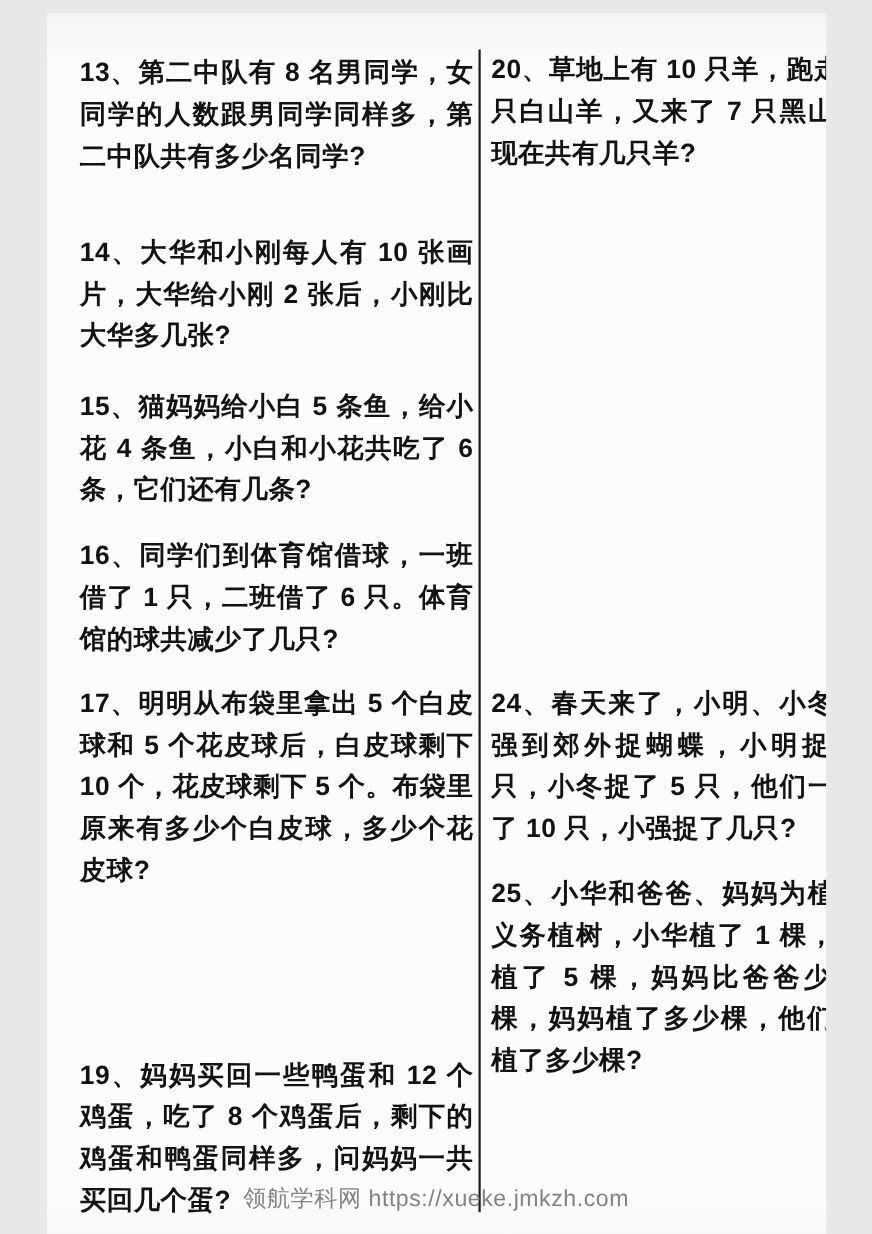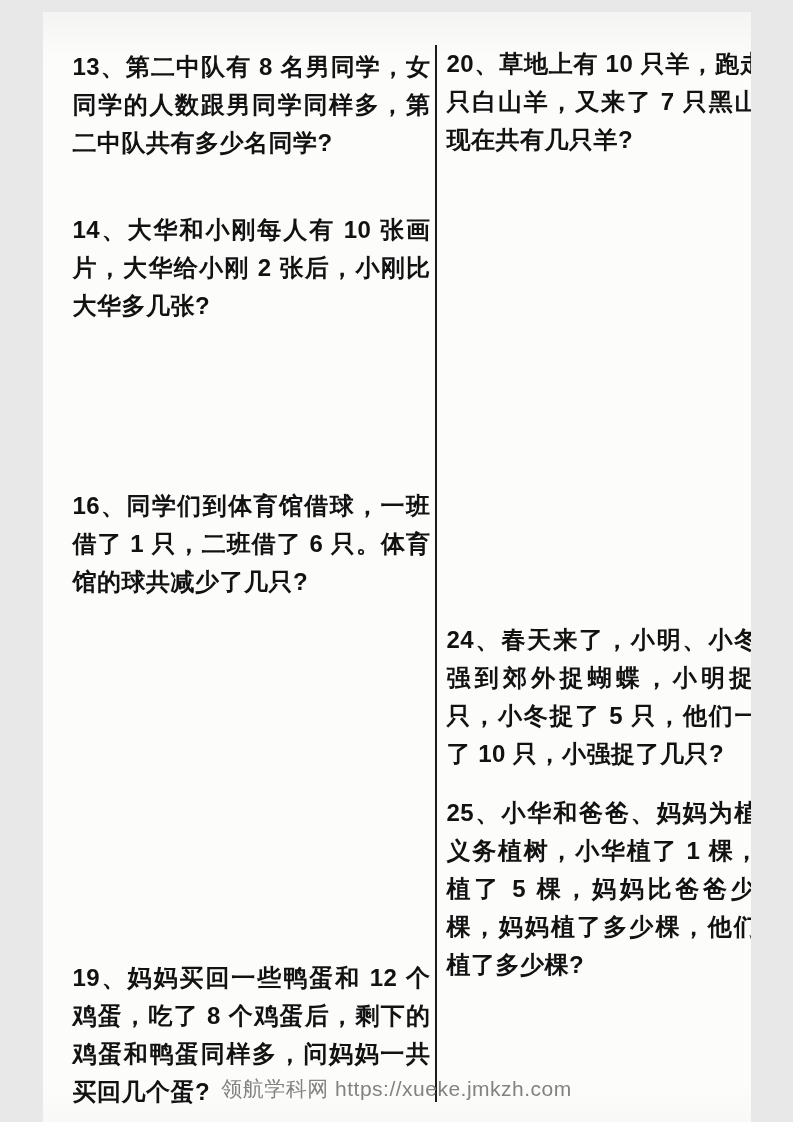--- a/index.html
+++ b/index.html
@@ -65,21 +65,23 @@
 </style>
 </head>
 <body>
 
 <div class="page">
 
   <div class="divider"></div>
 
   <div class="problem col-left p13">13、第二中队有 8 名男同学，女同学的人数跟男同学同样多，第二中队共有多少名同学?</div>
   <div class="problem col-left p14">14、大华和小刚每人有 10 张画片，大华给小刚 2 张后，小刚比大华多几张?</div>
+  <div class="problem col-left p15">15、猫妈妈给小白 5 条鱼，给小花 4 条鱼，小白和小花共吃了 6 条，它们还有几条?</div>
   <div class="problem col-left p16">16、同学们到体育馆借球，一班借了 1 只，二班借了 6 只。体育馆的球共减少了几只?</div>
+  <div class="problem col-left p17">17、明明从布袋里拿出 5 个白皮球和 5 个花皮球后，白皮球剩下 10 个，花皮球剩下 5 个。布袋里原来有多少个白皮球，多少个花皮球?</div>
   <div class="problem col-left p19">19、妈妈买回一些鸭蛋和 12 个鸡蛋，吃了 8 个鸡蛋后，剩下的鸡蛋和鸭蛋同样多，问妈妈一共买回几个蛋?</div>
 
   <div class="problem col-right p20">20、草地上有 10 只羊，跑走了 3 只白山羊，又来了 7 只黑山羊，现在共有几只羊?</div>
   <div class="problem col-right p24">24、春天来了，小明、小冬和小强到郊外捉蝴蝶，小明捉了 3 只，小冬捉了 5 只，他们一共捉了 10 只，小强捉了几只?</div>
   <div class="problem col-right p25">25、小华和爸爸、妈妈为植树节义务植树，小华植了 1 棵，爸爸植了 5 棵，妈妈比爸爸少植 2 棵，妈妈植了多少棵，他们一共植了多少棵?</div>
 
   <div class="footer">领航学科网 https://xueke.jmkzh.com</div>
 
 </div>
 

